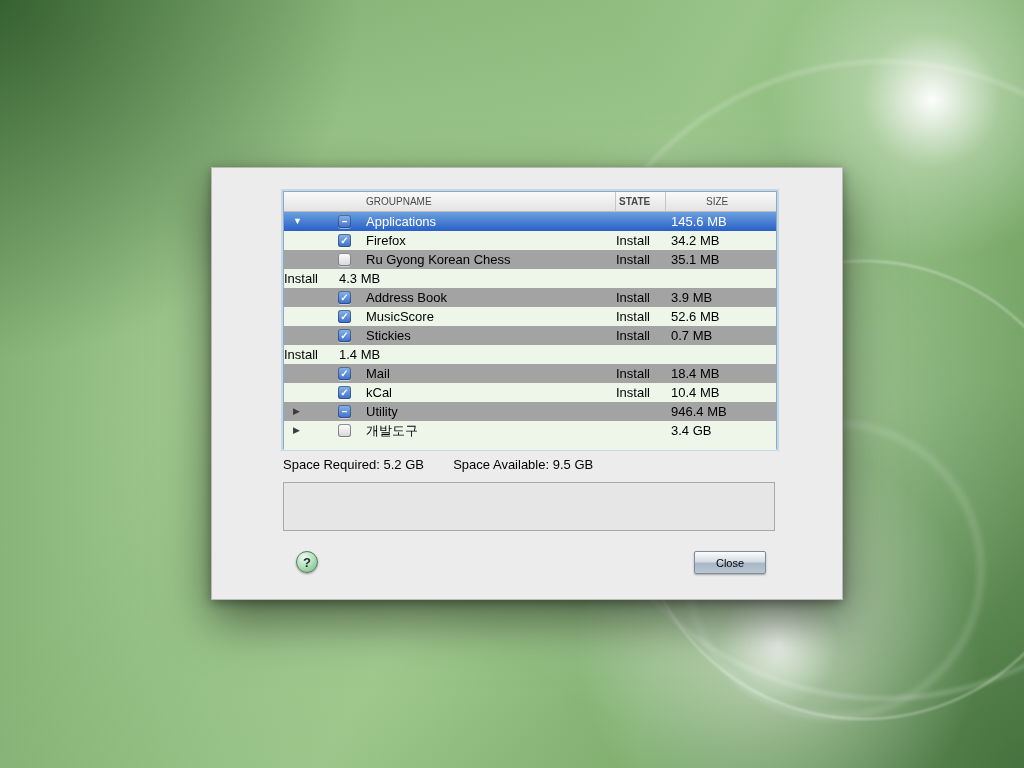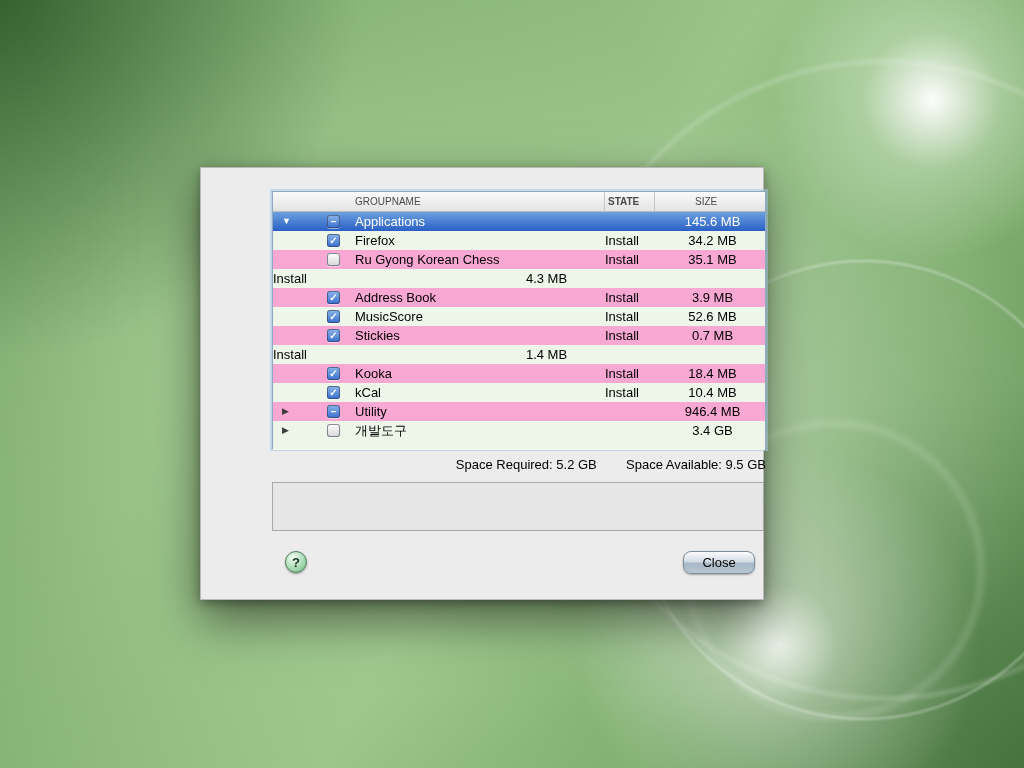--- a/index.html
+++ b/index.html
@@ -15,21 +15,21 @@
       radial-gradient(circle at 100% 100%, rgba(20,60,20,0.35) 0%, rgba(20,60,20,0) 30%),
       radial-gradient(circle at 25% 45%, rgba(190,225,170,0.55) 0%, rgba(140,185,120,0) 55%),
       linear-gradient(120deg, #5f9154 0%, #85b276 28%, #9ac489 52%, #7fae6f 75%, #618f55 100%);
   }
   .ring { position:absolute; border-radius:50%; pointer-events:none; }
   .ring1 { width:640px; height:640px; right:-180px; top:60px; border:3px solid rgba(255,255,255,0.30); filter:blur(2px); }
   .ring2 { width:460px; height:460px; right:-70px; top:260px; border:2px solid rgba(255,255,255,0.38); filter:blur(1px); }
   .ring3 { width:300px; height:300px; right:40px; top:420px; border:6px solid rgba(255,255,255,0.18); filter:blur(3px); }
 
   .window {
-    position:absolute; left:200px; top:167px; width:564px; height:433px;
+    position:absolute; left:211px; top:167px; width:632px; height:433px;
     background:#ececec; border:1px solid #b9b9b9;
     box-shadow:0 20px 45px rgba(0,0,0,0.5), 0 3px 10px rgba(0,0,0,0.35);
   }
 
   .pkg-table {
     position:absolute; left:71px; top:23px; width:494px; height:258px;
     background:#ffffff; border:1px solid #8fa9c0;
     box-shadow:0 0 0 2px rgba(168,200,228,0.55);
   }
   .table-header {
@@ -37,64 +37,64 @@
     background:linear-gradient(#fafafa, #e3e3e3);
     border-bottom:1px solid #bcbcbc;
     font-size:10px; color:#4a4a4a; line-height:19px;
   }
   .th { overflow:hidden; white-space:nowrap; }
   .th-name  { flex:0 0 332px; padding-left:82px; border-right:1px solid #c6c6c6; }
   .th-state { flex:0 0 50px;  padding-left:3px;  border-right:1px solid #c6c6c6;font-weight:bold; }
   .th-size  { flex:1;         padding-left:5px;margin-left:35px; }
 
   .table-body { height:238px; overflow:hidden; }
-  .row { display:flex; height:19px; align-items:center; font-size:13px; color:#000; background:#f9a8d4; }
+  .row { display:flex; height:19px; align-items:center; font-size:13px; color:#000; background:#a3a3a3; }
   .row.alt { background:#eef6ea; }
   .row.sel { background:linear-gradient(#6ba0df, #2a60c6); color:#ffffff; }
   .filler { height:10px; background:#eef6ea; }
 
   .namecell { flex:0 0 332px; display:flex; align-items:center; overflow:hidden; white-space:nowrap; }
   .statecell{ flex:0 0 50px; overflow:hidden; white-space:nowrap; }
-  .sizecell { flex:1; padding-left:5px; overflow:hidden; white-space:nowrap;text-align:center; }
+  .sizecell { flex:1; padding-left:5px; overflow:hidden; white-space:nowrap; }
 
   .tri { flex:0 0 26px; padding-left:9px; font-size:9px; color:#3c3c3c; line-height:19px; }
   .row.sel .tri { color:#ffffff; }
 
   .cb {
     flex:0 0 13px; width:13px; height:13px; margin-left:28px; margin-right:15px;
     border-radius:3px; display:flex; align-items:center; justify-content:center;
     font-size:10px; font-weight:bold; color:#ffffff; line-height:13px;
     box-shadow:inset 0 0 0 1px rgba(40,50,70,0.55), 0 1px 0 rgba(255,255,255,0.5);
   }
   .cb.checked, .cb.mixed { background:linear-gradient(#8cb6ea, #3a6fd0); }
   .cb.unchecked { background:linear-gradient(#ffffff, #d6d6d6); }
 
   .space-line {
     position:absolute; left:71px; top:289px; width:494px;
-    text-align:right; font-size:13px; color:#000;
+    text-align:left; font-size:13px; color:#000;
   }
   .space-line .gap { display:inline-block; width:22px; }
 
   .desc-box {
     position:absolute; left:71px; top:314px; width:492px; height:49px;
     background:#e6e6e6; border:1px solid #a9a9a9;
   }
 
   .help-btn {
     position:absolute; left:84px; top:383px; width:22px; height:22px;
     border-radius:50%; border:1px solid #4f7d59;
     background:radial-gradient(circle at 35% 28%, #f2fbf4, #b8e2c2 45%, #7fc291 85%, #62a873);
     font-family:"Liberation Sans", sans-serif; font-size:13px; font-weight:bold; color:#17331d;
     box-shadow:0 1px 2px rgba(0,0,0,0.35); cursor:default; text-align:center; line-height:19px;
   }
   .close-btn {
     position:absolute; left:482px; top:383px; width:72px; height:23px;
-    border-radius:8px; border:1px solid #7d8c9b;
+    border-radius:2px; border:1px solid #7d8c9b;
     background:linear-gradient(#fbfcfd, #d5dde5 45%, #a9b8c6 55%, #b9c6d2);
-    font-family:"Liberation Sans", sans-serif; font-size:13px; color:#000;
+    font-family:"Liberation Sans", sans-serif; font-size:11px; color:#000;
     box-shadow:0 1px 2px rgba(0,0,0,0.3); cursor:default;
   }
 </style>
 </head>
 <body>
 
 <div class="desktop">
   <div class="ring ring1"></div>
   <div class="ring ring2"></div>
   <div class="ring ring3"></div>
@@ -167,21 +167,21 @@
             <div class="sizecell">0.7 MB</div>
           </div>
           <div class="row alt">
             <div class="statecell">Install</div>
             <div class="sizecell">1.4 MB</div>
           </div>
           <div class="row">
             <div class="namecell">
               <span class="tri"></span>
               <span class="cb checked">✓</span>
-              <span>Kooka</span>
+              <span>Mail</span>
             </div>
             <div class="statecell">Install</div>
             <div class="sizecell">18.4 MB</div>
           </div>
           <div class="row alt">
             <div class="namecell">
               <span class="tri"></span>
               <span class="cb checked">✓</span>
               <span>kCal</span>
             </div>

